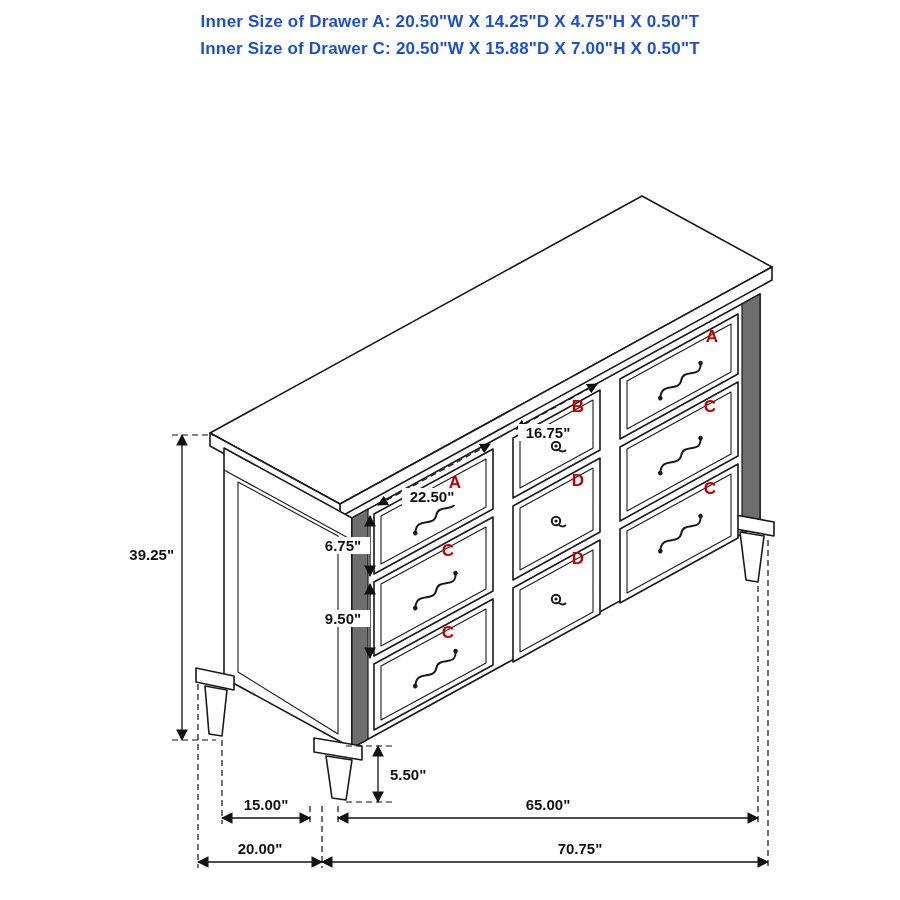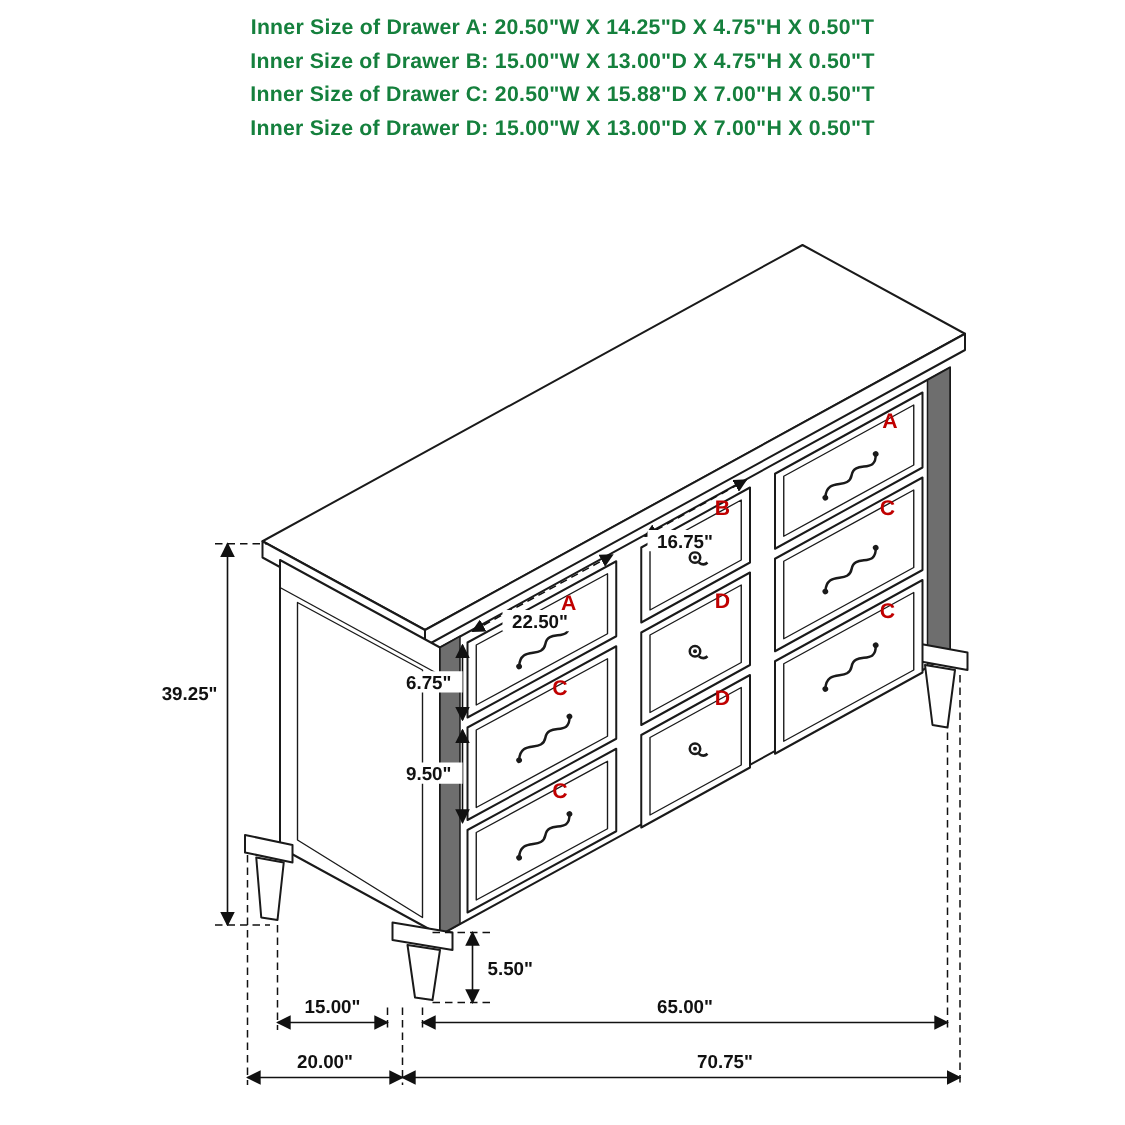--- a/index.html
+++ b/index.html
@@ -1,38 +1,36 @@
 <!DOCTYPE html>
 <html><head>
 <meta charset="utf-8">
 <style>
   html,body { margin:0; padding:0; background:#ffffff; }
   body { width:900px; height:900px; position:relative; font-family:"Liberation Sans",sans-serif; }
   .header { position:absolute; top:8px; left:0; width:900px; text-align:center; }
-  .header-line { font-weight:bold; font-size:17px; line-height:27px; color:#15803d; letter-spacing:0.2px; }
+  .header-line { font-weight:bold; font-size:17px; line-height:27px; color:#1d4ed8; letter-spacing:0.2px; }
   svg { position:absolute; top:0; left:0; }
   .ln   { fill:#ffffff; stroke:#1a1a1a; stroke-width:1.6; stroke-linejoin:round; }
   .ln2  { fill:none; stroke:#1a1a1a; stroke-width:1.1; stroke-linejoin:round; }
   .dk   { fill:#6e6e6e; stroke:#1a1a1a; stroke-width:1.2; }
   .dim  { stroke:#111111; stroke-width:1.3; fill:none; }
   .dash { stroke:#111111; stroke-width:1.2; stroke-dasharray:6 4; fill:none; }
   .hdl  { stroke:#1a1a1a; stroke-width:2; fill:none; }
   .ros  { fill:#1a1a1a; }
   .bgr  { fill:#ffffff; }
   .dimtxt { font-family:"Liberation Sans",sans-serif; font-weight:bold; font-size:15px; fill:#111111; }
   .redtxt { font-family:"Liberation Sans",sans-serif; font-weight:bold; font-size:17px; fill:#c00000; }
 </style>
 </head>
 <body>
 
 <div class="header">
   <div class="header-line">Inner Size of Drawer A: 20.50"W X 14.25"D X 4.75"H X 0.50"T</div>
-  <div class="header-line">Inner Size of Drawer B: 15.00"W X 13.00"D X 4.75"H X 0.50"T</div>
   <div class="header-line">Inner Size of Drawer C: 20.50"W X 15.88"D X 7.00"H X 0.50"T</div>
-  <div class="header-line">Inner Size of Drawer D: 15.00"W X 13.00"D X 7.00"H X 0.50"T</div>
 </div>
 
 <svg width="900" height="900" viewBox="0 0 900 900">
   <defs>
     <marker id="arr" viewBox="0 0 10 10" refX="9" refY="5" markerWidth="9" markerHeight="9" orient="auto-start-reverse">
       <path d="M0,0 L10,5 L0,10 z" fill="#111111"></path>
     </marker>
   </defs>
 
   <g>

